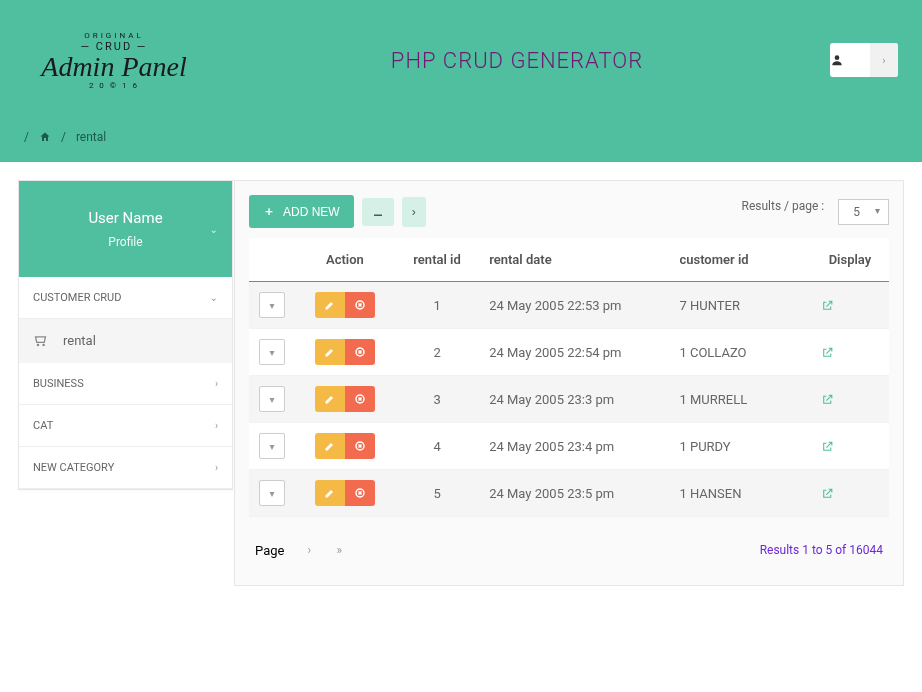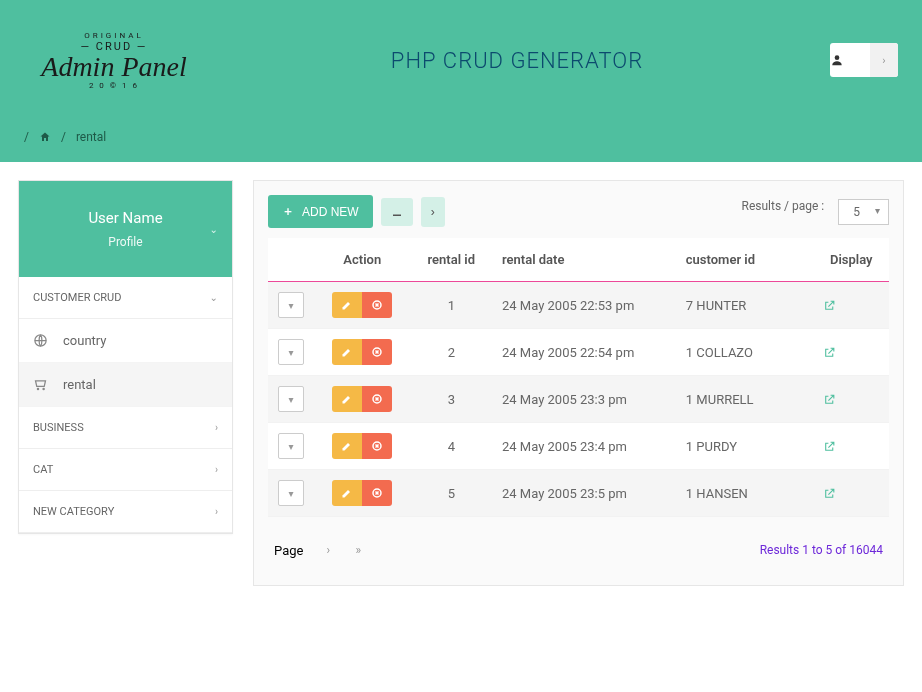--- a/index.html
+++ b/index.html
@@ -17,37 +17,37 @@
   display: flex;
   align-items: center;
   justify-content: center;
 }
 .logo-text { text-align: center; color: #1a1a1a; }
 .logo-text .orig { font-size: 8px; letter-spacing: 3px; }
 .logo-text .crud { font-size: 11px; letter-spacing: 2px; }
 .logo-text .ap { font-family: "Brush Script MT", cursive; font-size: 28px; font-style: italic; line-height: 1; }
 .logo-text .yr { font-size: 8px; letter-spacing: 2px; }
 
-.title { flex: 1; text-align: center; color: #0c4a6e; font-size: 22px; font-weight: 300; letter-spacing: 1px; }
+.title { flex: 1; text-align: center; color: #701a75; font-size: 22px; font-weight: 300; letter-spacing: 1px; }
 
 .user-btn {
   background: #fff; border-radius: 3px;
   display: flex; align-items: center; height: 34px;
   overflow: hidden; cursor: pointer;
 }
 .user-btn .ico { width: 40px; text-align: center; color: #333; font-size: 14px; }
 .user-btn .chev { width: 28px; background: #f1f1f1; color: #999; text-align: center; font-size: 11px; align-self: stretch; display:flex; align-items:center; justify-content:center;}
 
 .breadcrumb {
   background: #4fbf9f; padding: 10px 24px 18px;
   color: #1e5a48; font-size: 12px; display:flex; align-items:center; gap:10px;
 }
 .breadcrumb a { color: #1e5a48; text-decoration: none; }
 
-.main { display: flex; padding: 18px; gap: 20px; align-items: flex-start; }
+.main { display: flex; padding: 18px; gap: 1px; align-items: flex-start; }
 
 .sidebar {
   width: 215px; background: #fff; border: 1px solid #e6e6e6;
   box-shadow: 0 1px 2px rgba(0,0,0,0.03);
 }
 .user-card { background: #4fbf9f; text-align: center; padding: 28px 10px; color: #fff; position: relative;}
 .user-card .name { font-size: 15px; }
 .user-card .prof { font-size: 12px; margin-top: 8px; opacity: 0.9;}
 .user-card .chev { position:absolute; right:14px; top:50%; transform:translateY(-50%); color:#fff; opacity:0.8; font-size:10px;}
 
@@ -142,29 +142,20 @@
     <div class="user-card">
       <div class="name">User Name</div>
       <div class="prof">Profile</div>
       <span class="chev">⌄</span>
     </div>
     <div id="sidebar-cats">
         <div class="cat-header">
           <span>CUSTOMER CRUD</span>
           <span class="chev">⌄</span>
         </div>
-        <div class="nav-item">
-          <span class="ico">
-            <svg width="15" height="15" viewBox="0 0 24 24" fill="none" stroke="#888" stroke-width="2">
-              <circle cx="12" cy="12" r="9"></circle>
-              <path d="M3 12h18M12 3c3 3 3 15 0 18M12 3c-3 3-3 15 0 18"></path>
-            </svg>
-          </span>
-          <span>country</span>
-        </div>
         <div class="nav-item active">
           <span class="ico">
             <svg width="15" height="15" viewBox="0 0 24 24" fill="none" stroke="#888" stroke-width="2">
               <path d="M4 6h16l-2 9H6zM8 20a1 1 0 100-2 1 1 0 000 2zm9 0a1 1 0 100-2 1 1 0 000 2z"></path>
             </svg>
           </span>
           <span>rental</span>
         </div>
         <div class="cat-header">
           <span>BUSINESS</span>

